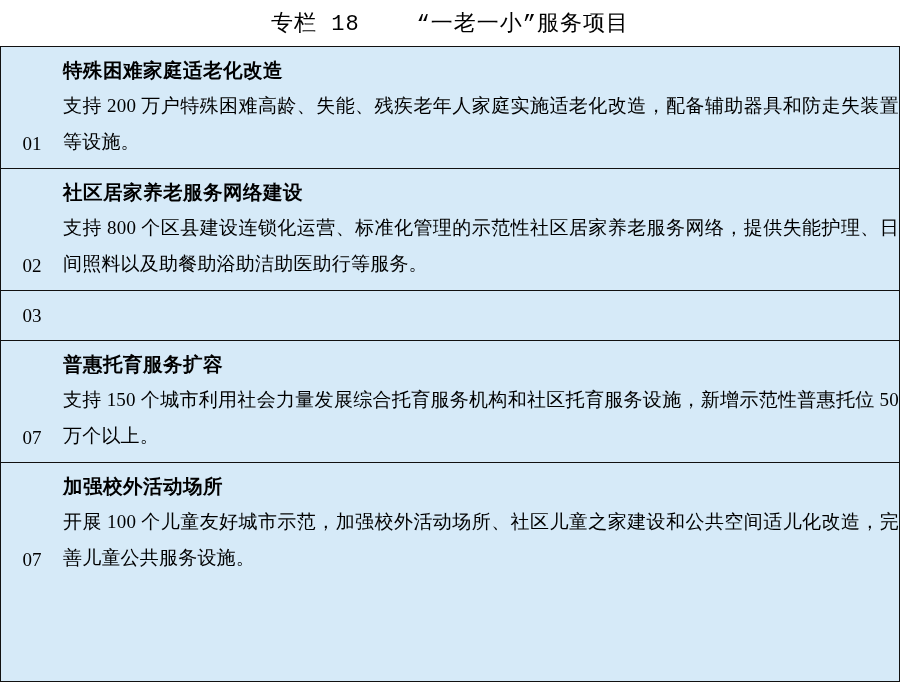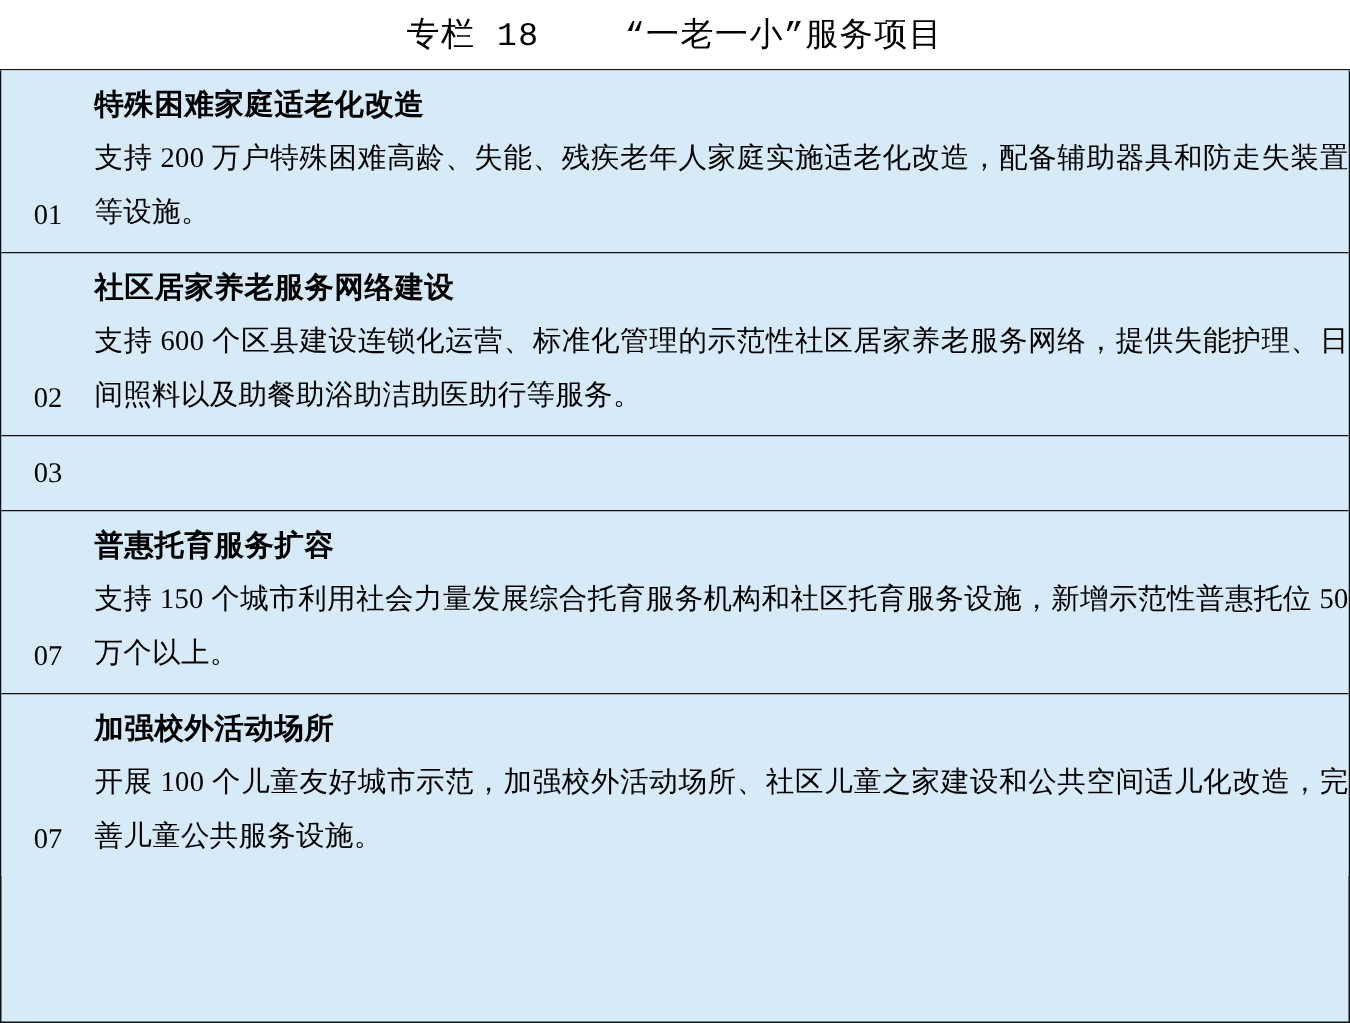--- a/index.html
+++ b/index.html
@@ -100,21 +100,21 @@
       <div class="content-cell">
         <div class="item-title">特殊困难家庭适老化改造</div>
         <div class="item-body">支持 200 万户特殊困难高龄、失能、残疾老年人家庭实施适老化改造，配备辅助器具和防走失装置等设施。</div>
       </div>
     </div>
 
     <div class="row">
       <div class="num-cell">02</div>
       <div class="content-cell">
         <div class="item-title">社区居家养老服务网络建设</div>
-        <div class="item-body">支持 600 个区县建设连锁化运营、标准化管理的示范性社区居家养老服务网络，提供失能护理、日间照料以及助餐助浴助洁助医助行等服务。</div>
+        <div class="item-body">支持 800 个区县建设连锁化运营、标准化管理的示范性社区居家养老服务网络，提供失能护理、日间照料以及助餐助浴助洁助医助行等服务。</div>
       </div>
     </div>
 
     <div class="row">
       <div class="num-cell">03</div>
     </div>
 
     <div class="row">
       <div class="num-cell">07</div>
       <div class="content-cell">

